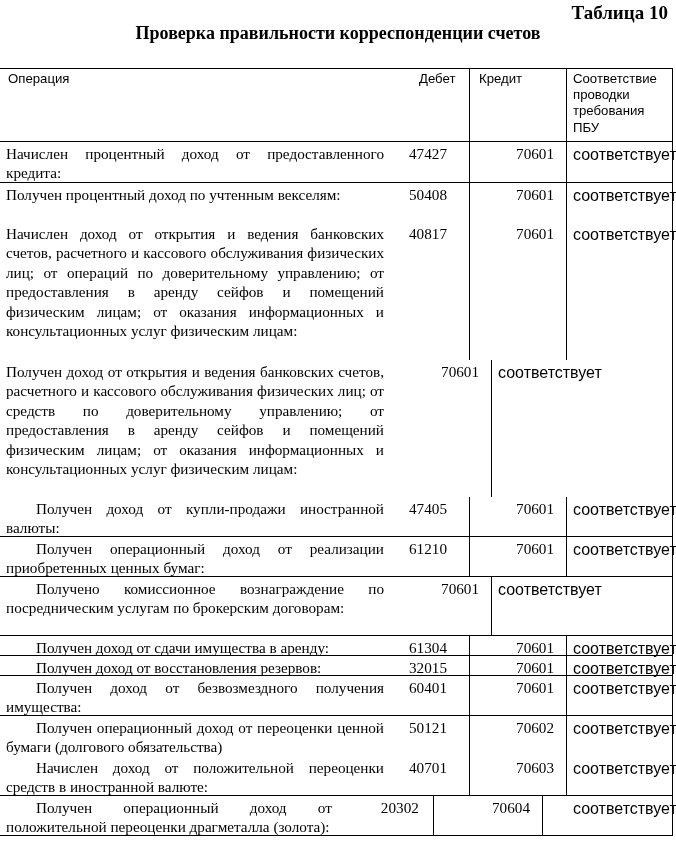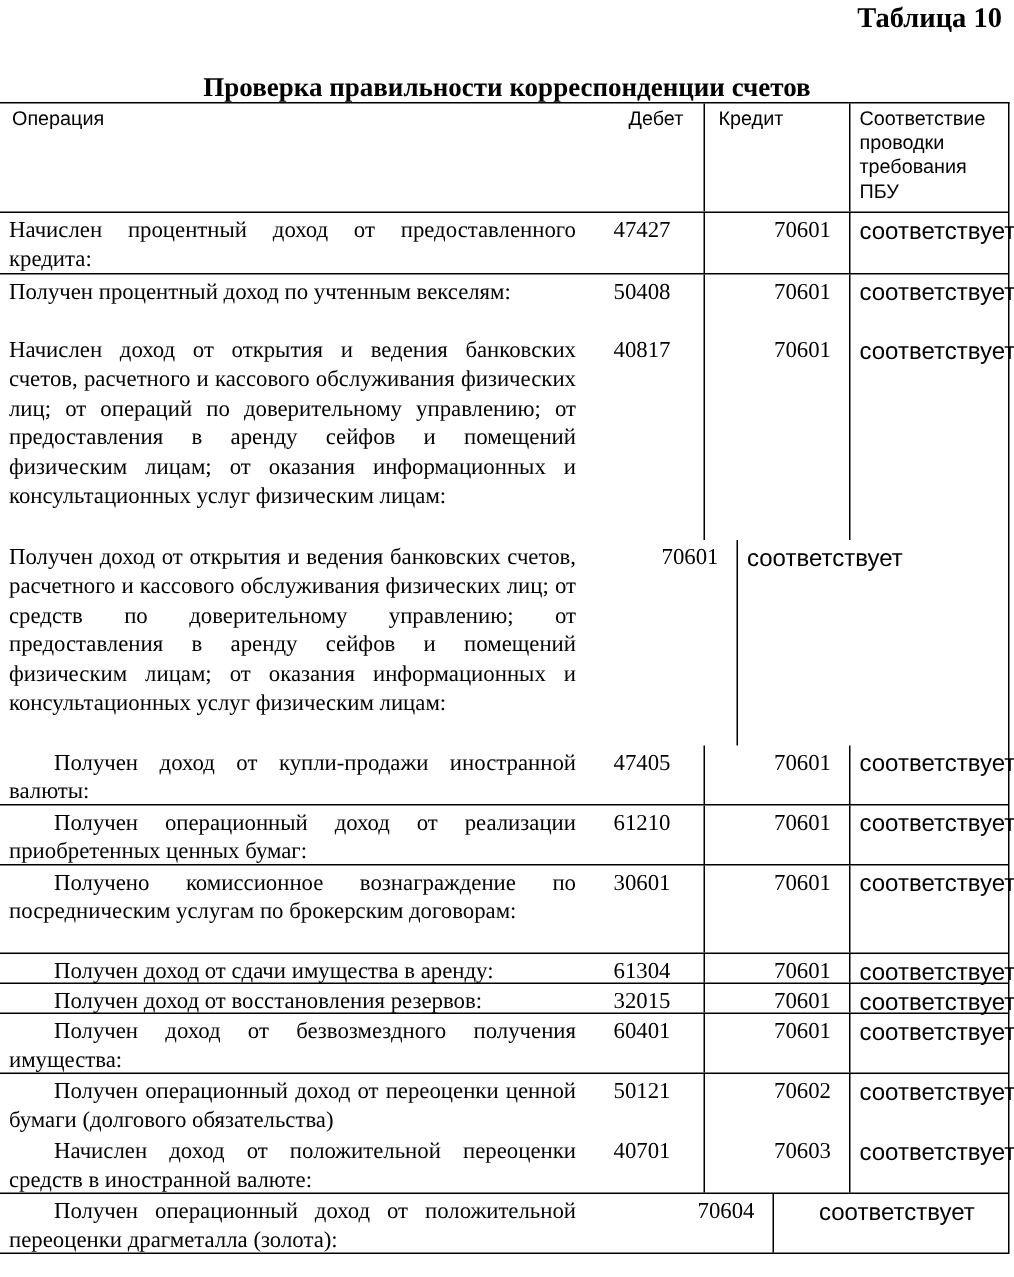--- a/index.html
+++ b/index.html
@@ -5,21 +5,21 @@
     html, body { margin: 0; padding: 0; background: #ffffff; }
     body {
       width: 676px; height: 851px; position: relative; overflow: hidden;
       font-family: "Liberation Serif", "DejaVu Serif", serif; color: #000;
     }
     .table-number {
       position: absolute; right: 8px; top: 2px;
       font-size: 19px; font-weight: bold;
     }
     .doc-title {
-      position: absolute; left: 0; right: 0; top: 48px; text-align: center;
+      position: absolute; left: 0; right: 0; top: 23px; text-align: center;
       font-size: 18px; font-weight: bold;
     }
     .grid {
       position: absolute; left: 0; top: 68px; width: 672px;
       border-top: 1.5px solid #000;
       border-right: 1.5px solid #000;
     }
     .row { position: relative; display: flex; }
     .row.sep { border-bottom: 1.5px solid #000; }
     .cell { box-sizing: border-box; font-size: 15.2px; line-height: 19.4px; }
@@ -85,21 +85,20 @@
 
   <div class="row sep" style="height:39px;">
     <div class="cell c-op indent">Получен операционный доход от реализации приобретенных ценных бумаг:</div>
     <div class="cell c-deb">61210</div>
     <div class="cell c-cred">70601</div>
     <div class="cell c-comp val">соответствует</div>
   </div>
 
   <div class="row sep" style="height:58px;">
     <div class="cell c-op indent">Получено комиссионное вознаграждение по посредническим услугам по брокерским договорам:</div>
-    <div class="cell c-deb">30601</div>
     <div class="cell c-cred">70601</div>
     <div class="cell c-comp val">соответствует</div>
   </div>
 
   <div class="row sep" style="height:19px;">
     <div class="cell c-op indent">Получен доход от сдачи имущества в аренду:</div>
     <div class="cell c-deb">61304</div>
     <div class="cell c-cred">70601</div>
     <div class="cell c-comp val">соответствует</div>
   </div>
@@ -127,16 +126,17 @@
 
   <div class="row sep" style="height:39px;">
     <div class="cell c-op indent">Начислен доход от положительной переоценки средств в иностранной валюте:</div>
     <div class="cell c-deb">40701</div>
     <div class="cell c-cred">70603</div>
     <div class="cell c-comp val">соответствует</div>
   </div>
 
   <div class="row sep" style="height:39px;gap:24px;">
     <div class="cell c-op indent">Получен операционный доход от положительной переоценки драгметалла (золота):</div>
+    <div class="cell c-deb">20302</div>
     <div class="cell c-cred">70604</div>
     <div class="cell c-comp val">соответствует</div>
   </div>
 </div>
 
 </body></html>

